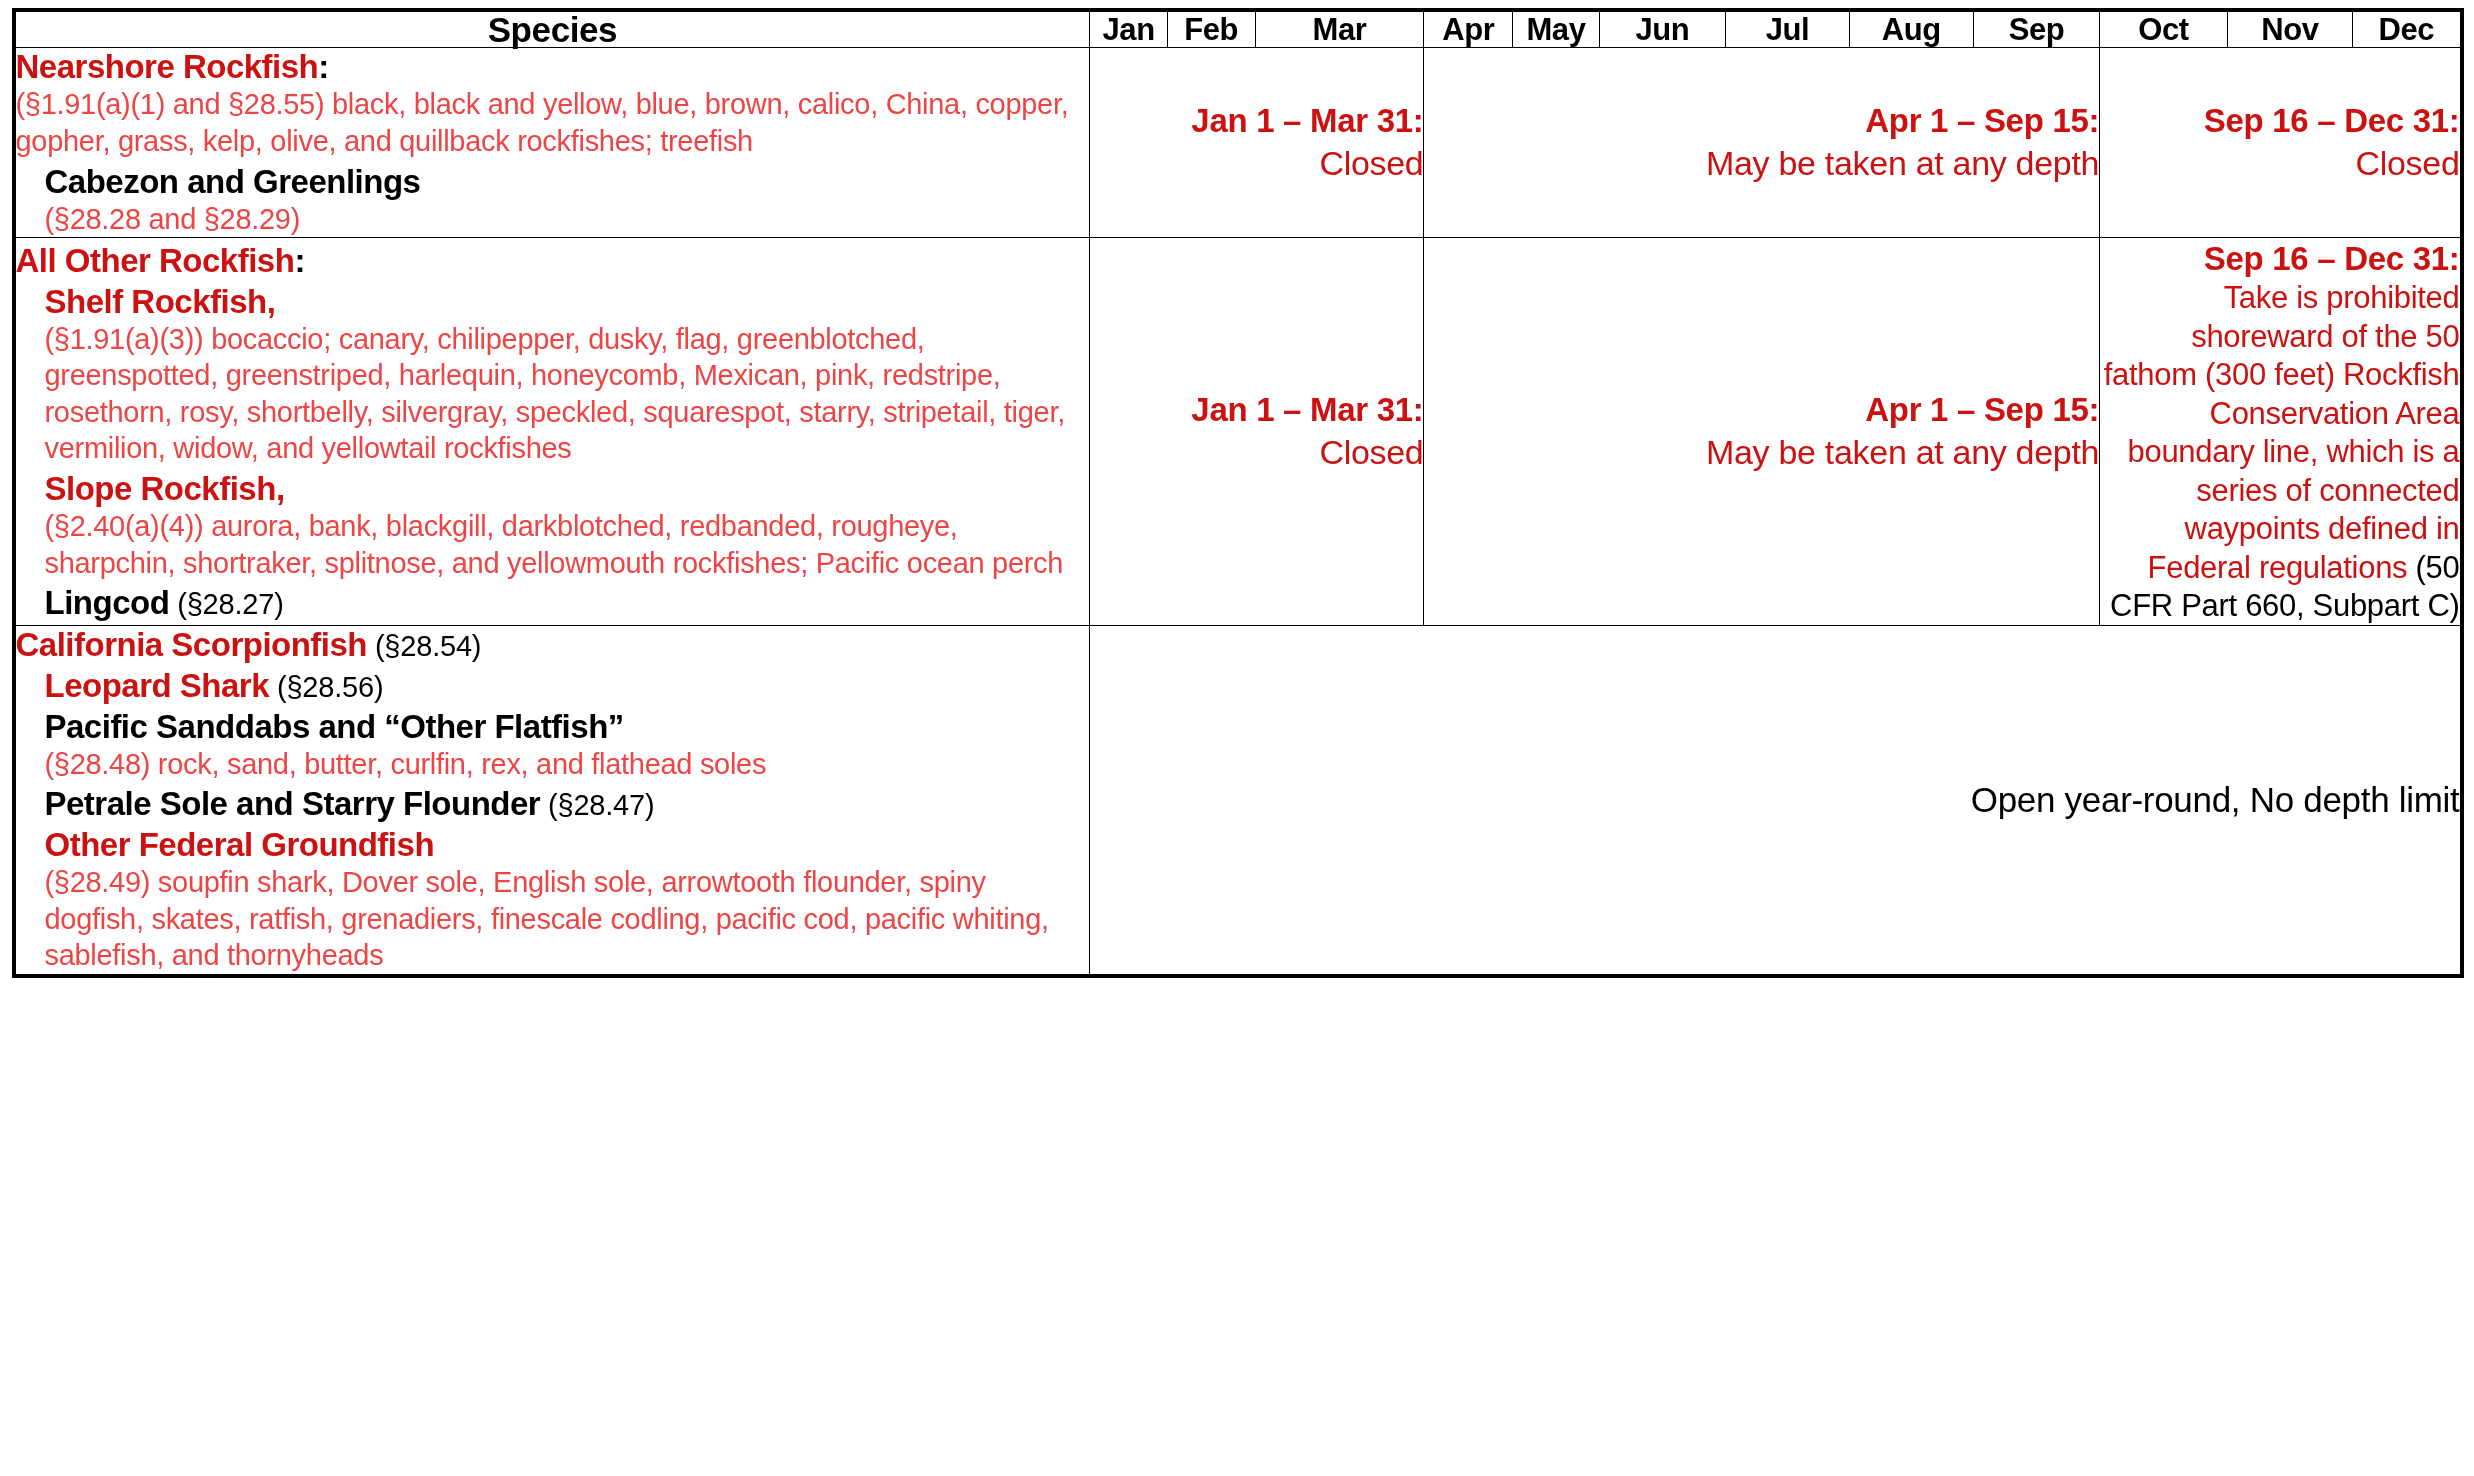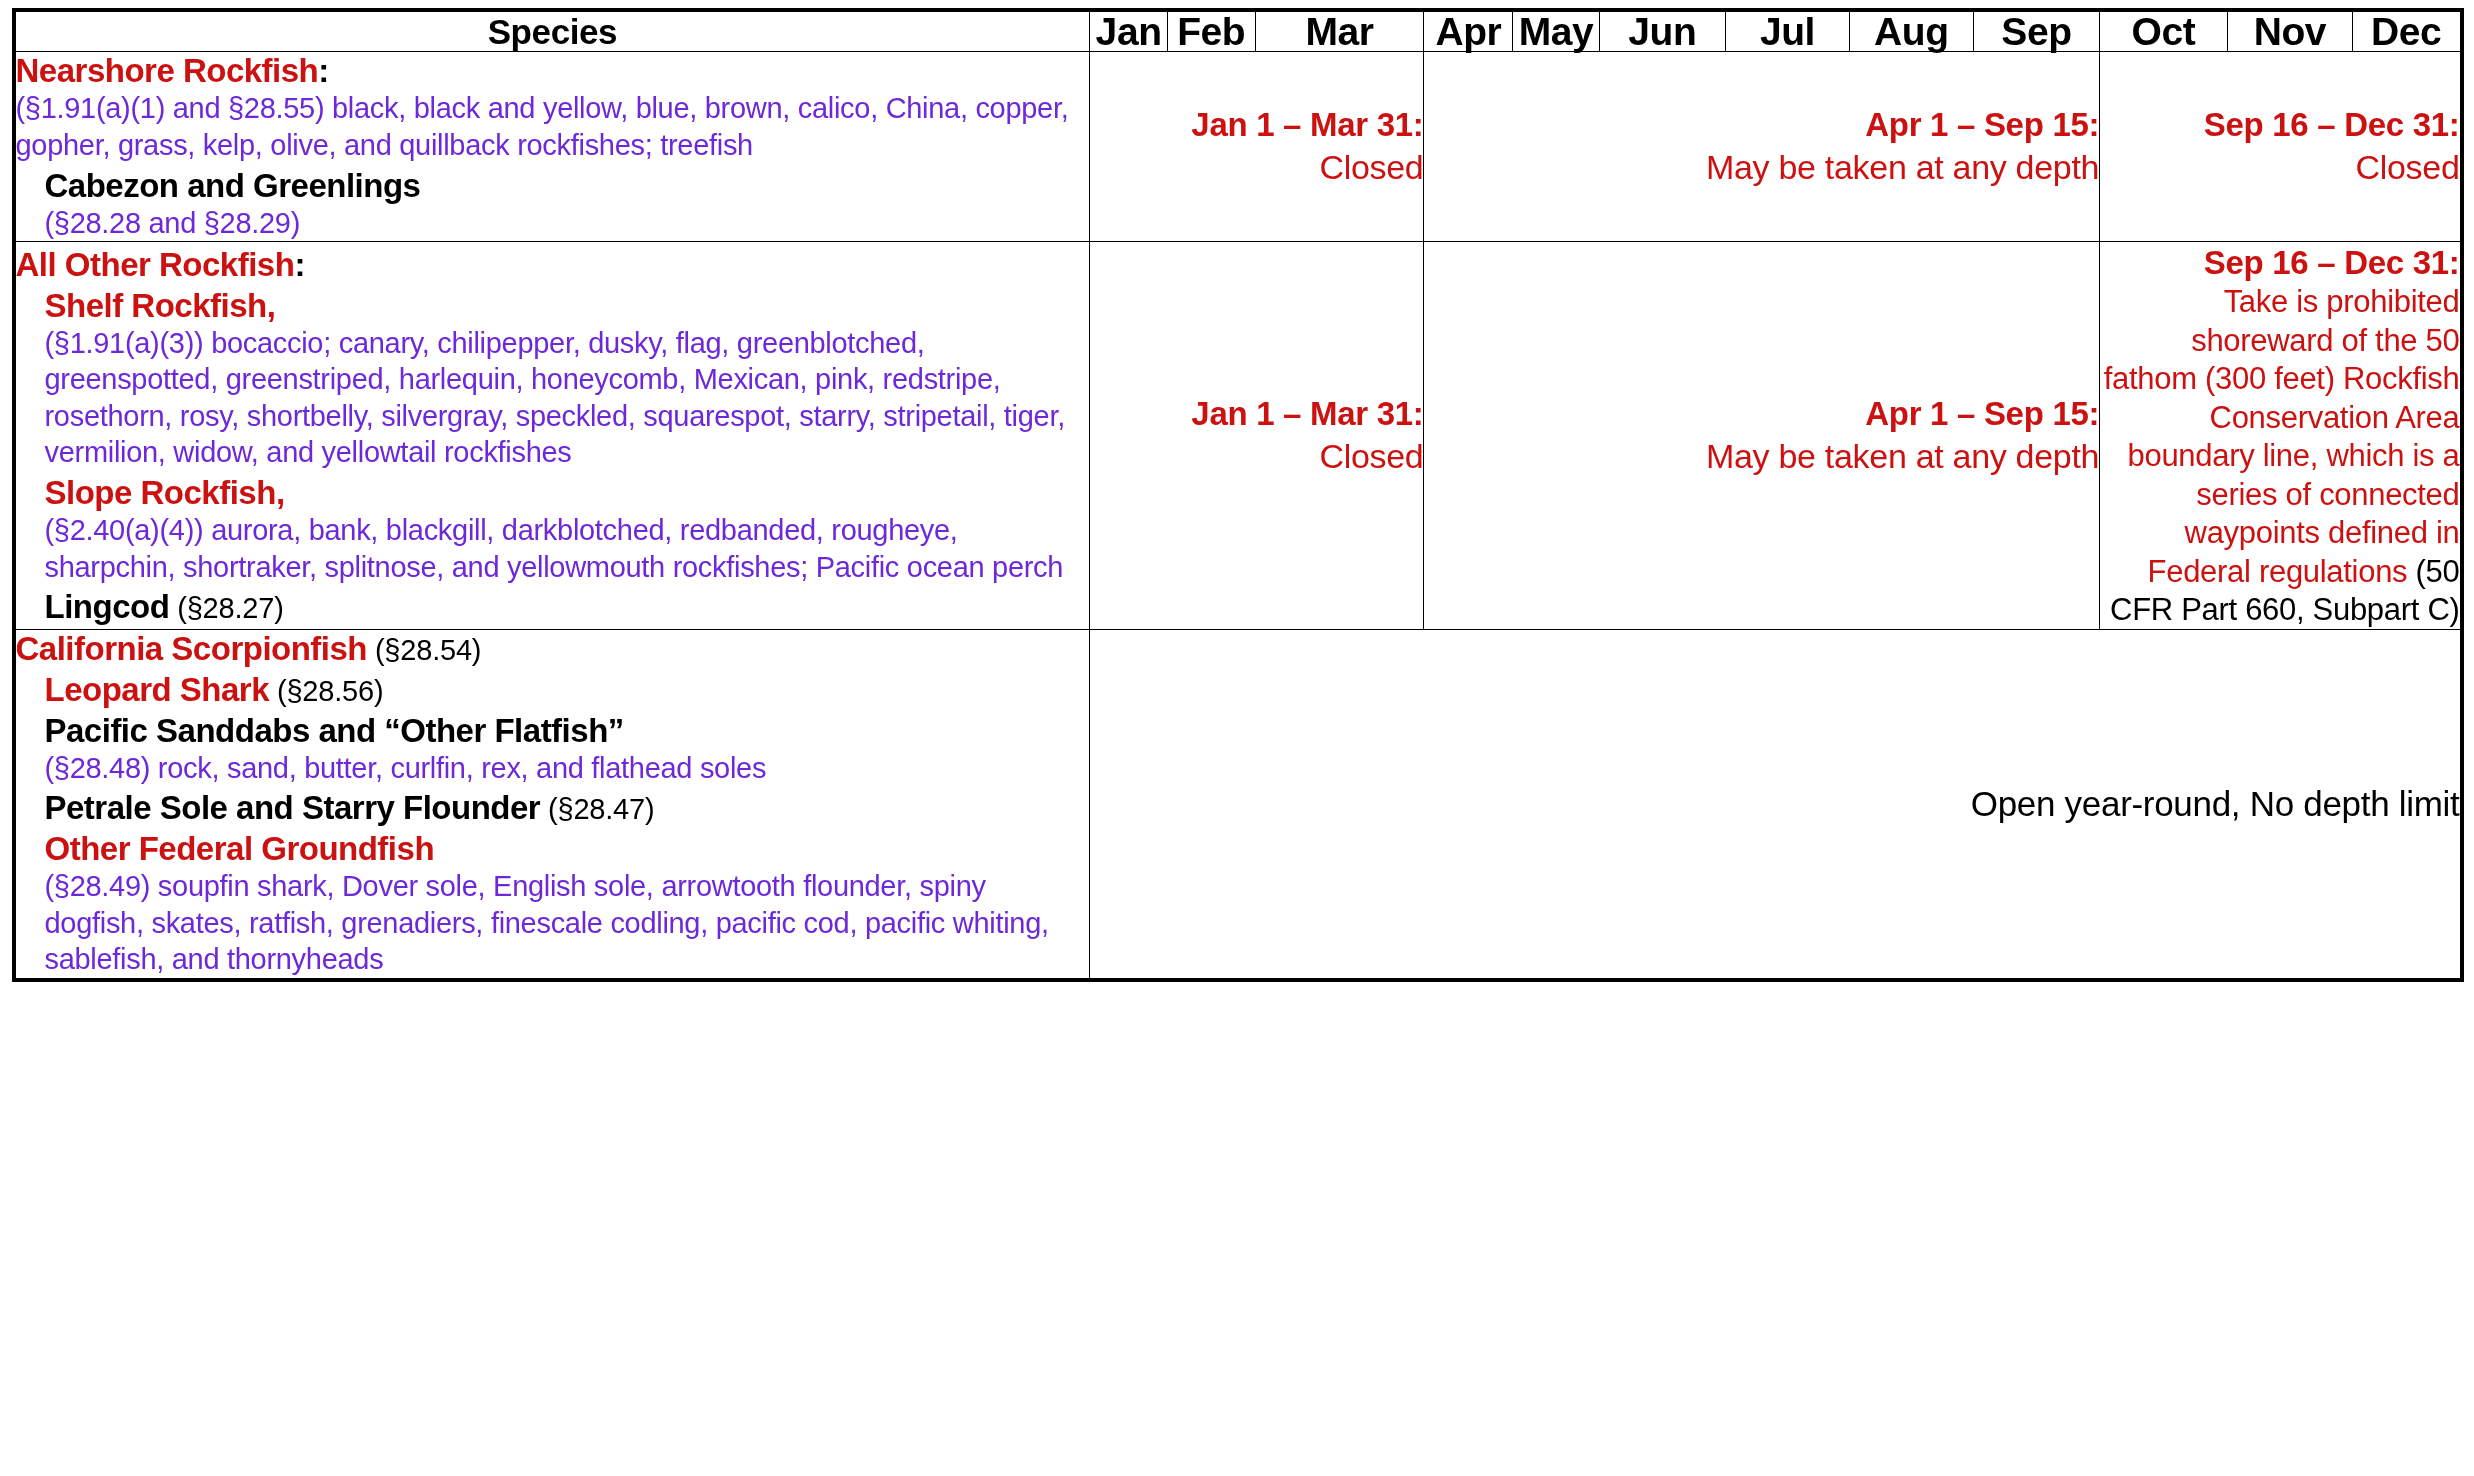--- a/index.html
+++ b/index.html
@@ -36,21 +36,21 @@
     border: 1.6px solid #000000;
     background: #ffffff;
     vertical-align: middle;
     padding: 0;
   }
 
   
   thead th {
     text-align: center;
     font-weight: bold;
-    font-size: 39px;
+    font-size: 31px;
     line-height: 1.0;
     padding: 5.8px 1.6px 7.4px 1.6px;
     white-space: nowrap;
     letter-spacing: -0.4px;
   }
   th.species-head {
     font-size: 35px;
   }
 
   
@@ -73,21 +73,21 @@
   .sp-name.black { color: #000000; }
   .sp-code {
     font-weight: normal;
     font-size: 29px;
     color: #000000;
     letter-spacing: -0.2px;
   }
   .sp-desc {
     font-size: 29px;
     line-height: 1.26;
-    color: #6d28d9;
+    color: #ef4444;
     letter-spacing: -0.3px;
     margin-top: 0.8px;
   }
 
   
   td.data {
     text-align: right;
     vertical-align: middle;
     padding: 8.2px 6.6px;
   }

